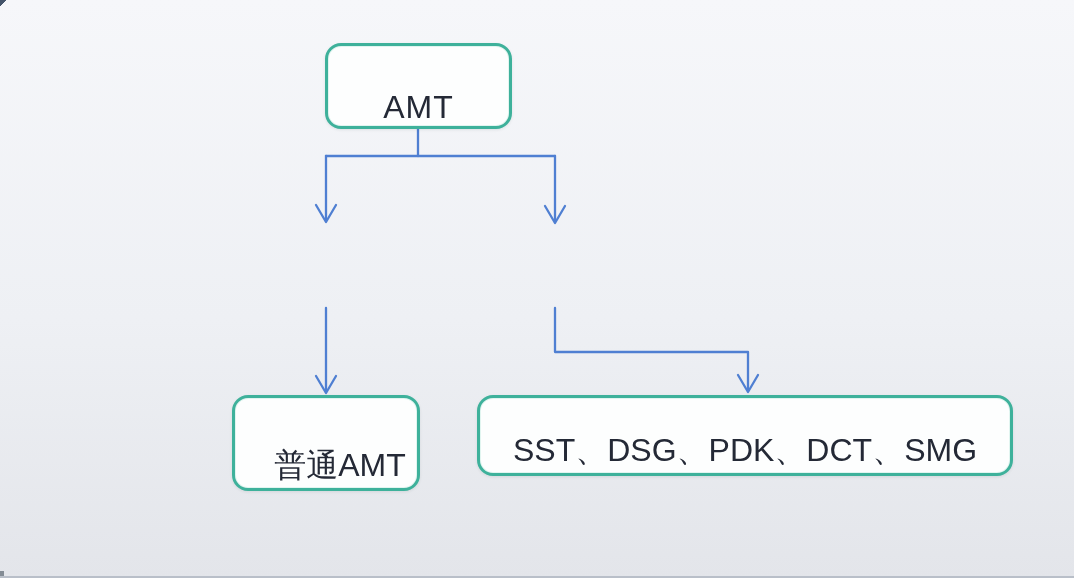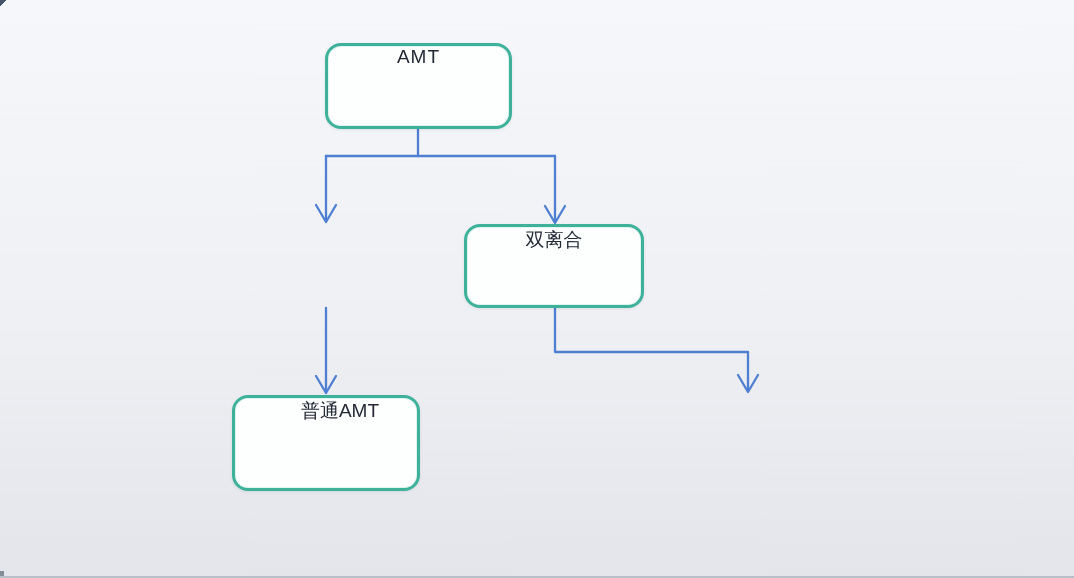--- a/index.html
+++ b/index.html
@@ -16,23 +16,23 @@
     font-family:"Liberation Sans","DejaVu Sans",sans-serif;
     position:relative;
     background:linear-gradient(180deg,var(--background-top) 0%,#eef0f4 55%,var(--background-bottom) 100%);
   }
   .canvas{position:absolute;inset:0;width:1074px;height:578px;}
   .node{
     position:absolute;
     background:var(--node-fill);
     border:3px solid var(--node-border);
     border-radius:16px;
-    display:flex;align-items:flex-start;justify-content:center;
+    display:flex;align-items:flex-end;justify-content:center;
     color:var(--text);
-    font-size:19px;
+    font-size:32px;
     box-shadow:0 1px 3px rgba(40,60,60,0.10), inset 0 0 0 1px rgba(210,240,232,0.65);
   }
   #node-amt{left:325px;top:43px;width:187px;height:86px;letter-spacing:1px;}
   #node-single-clutch{left:233px;top:224px;width:186px;height:84px;}
   #node-dual-clutch{left:464px;top:224px;width:180px;height:84px;}
   #node-ordinary-amt{left:232px;top:395px;width:188px;height:96px;padding-left:28px;}
   #node-dual-clutch-types{left:477px;top:395px;width:536px;height:81px;}
   svg.connectors{position:absolute;inset:0;pointer-events:none;}
   .edge{stroke:var(--connector);stroke-width:2.3;fill:none;stroke-linecap:round;stroke-linejoin:round;}
   .arrowhead{stroke:var(--connector);stroke-width:2.3;fill:none;stroke-linecap:round;stroke-linejoin:round;}
@@ -68,26 +68,26 @@
 
     <path class="edge" d="M555 308 L555 352 L748 352 L748 391"></path>
     <polyline class="arrowhead" points="738,375 748,392 758,375"></polyline>
   </svg>
 
   <div class="node" id="node-amt">
     <span>AMT</span>
   </div>
 
 
-  <div class="node" id="node-dual-clutch">
-    <span>双离合</span>
-  </div>
 
   <div class="node" id="node-ordinary-amt">
     <span>普通AMT</span>
   </div>
 
+  <div class="node" id="node-dual-clutch-types">
+    <span>SST、DSG、PDK、DCT、SMG</span>
+  </div>
 
   <div class="corner-speck-top"></div>
   <div class="corner-speck-bottom"></div>
   <div class="bottom-edge-line"></div>
 
 </div>
 
 </body></html>

